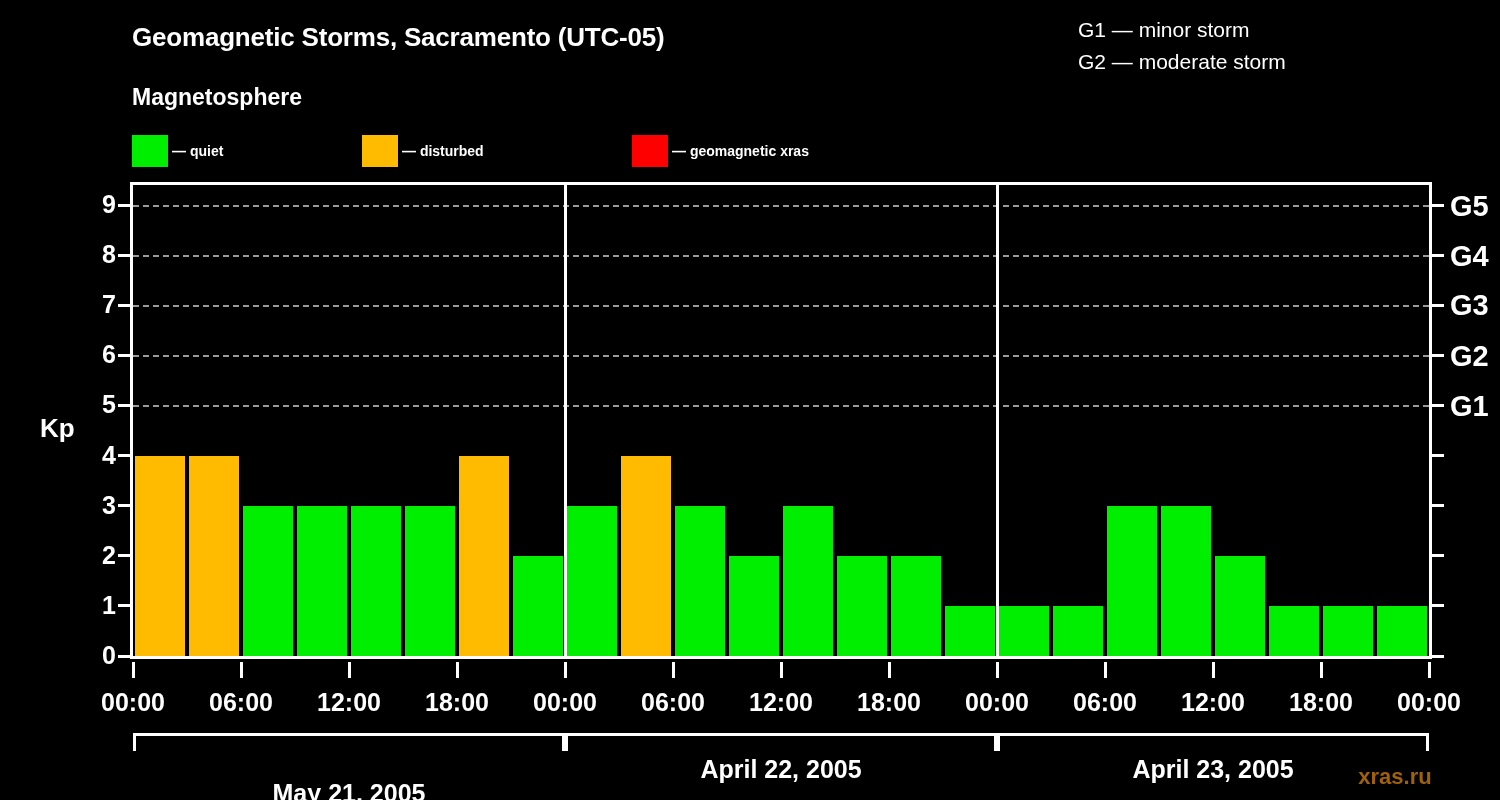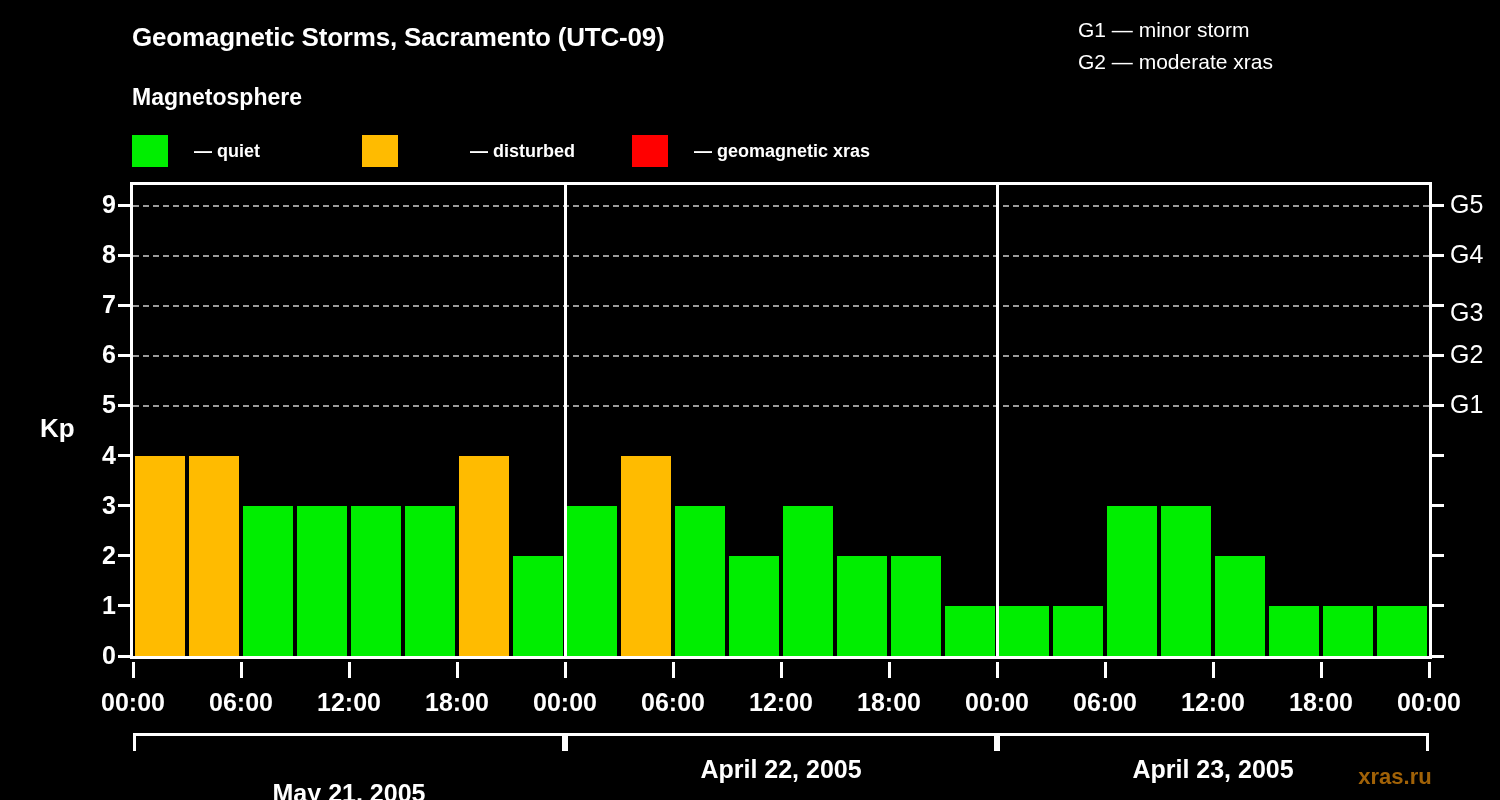--- a/index.html
+++ b/index.html
@@ -50,22 +50,22 @@
     display: flex;
     align-items: center;
     white-space: nowrap;
   }
   .legend-swatch {
     width: 36px;
     height: 32px;
     display: inline-block;
   }
   .legend-text {
-    margin-left: 26px;
-    font-size: 18px;
+    margin-left: 4px;
+    font-size: 14px;
     font-weight: bold;
   }
 
   
   #g-legend {
     position: absolute;
     left: 1078px;
     top: 14px;
     font-size: 21px;
     font-weight: normal;
@@ -137,22 +137,22 @@
     right: 1384px;
     width: 40px;
     text-align: right;
     font-size: 25px;
     font-weight: bold;
     line-height: 1;
   }
   .glabel {
     position: absolute;
     left: 1450px;
-    font-size: 25px;
-    font-weight: normal;
+    font-size: 29px;
+    font-weight: bold;
     line-height: 1;
     white-space: nowrap;
   }
   #kp-axis-label {
     position: absolute;
     left: 40px;
     top: 413px;
     font-size: 26px;
     font-weight: bold;
   }
@@ -200,41 +200,41 @@
     top: 764px;
     font-size: 22px;
     font-weight: bold;
     color: #a16207;
     transform: translateX(-50%);
   }
 </style>
 </head>
 <body>
 
-<div id="chart-title">Geomagnetic Storms, Sacramento (UTC-09)</div>
+<div id="chart-title">Geomagnetic Storms, Sacramento (UTC-05)</div>
 <div id="magnetosphere-label">Magnetosphere</div>
 
 <div id="color-legend">
     <div class="legend-entry" style="left: 0px;">
       <span class="legend-swatch" style="background: rgb(0, 238, 0);"></span>
       <span class="legend-text">— quiet</span>
     </div>
-    <div class="legend-entry" style="left: 230px; gap: 46px;">
+    <div class="legend-entry" style="left: 230px;">
       <span class="legend-swatch" style="background: rgb(255, 187, 0);"></span>
       <span class="legend-text">— disturbed</span>
     </div>
     <div class="legend-entry" style="left: 500px;">
       <span class="legend-swatch" style="background: rgb(255, 0, 0);"></span>
       <span class="legend-text">— geomagnetic xras</span>
     </div>
   </div>
 
 <div id="g-legend">
     <div class="g-row">G1 — minor storm</div>
-    <div class="g-row">G2 — moderate xras</div>
+    <div class="g-row">G2 — moderate storm</div>
   </div>
 
 <div id="kp-axis-label">Kp</div>
 
 <div id="plot-area">
   <div id="plot-inner">
       <div class="gridline" style="top: 220.468px;"></div>
       <div class="gridline" style="top: 170.362px;"></div>
       <div class="gridline" style="top: 120.255px;"></div>
       <div class="gridline" style="top: 70.1489px;"></div>
@@ -294,21 +294,21 @@
     <div class="tick-right" style="top: 554.287px;"></div>
     <div class="tick-right" style="top: 504.181px;"></div>
     <div class="tick-right" style="top: 454.074px;"></div>
     <div class="tick-right" style="top: 403.968px;"></div>
     <div class="tick-right" style="top: 353.862px;"></div>
     <div class="tick-right" style="top: 303.755px;"></div>
     <div class="tick-right" style="top: 253.649px;"></div>
     <div class="tick-right" style="top: 203.543px;"></div>
     <div class="glabel" style="top: 392.468px;">G1</div>
     <div class="glabel" style="top: 342.362px;">G2</div>
-    <div class="glabel" style="top: 300px;">G3</div>
+    <div class="glabel" style="top: 291px;">G3</div>
     <div class="glabel" style="top: 242.149px;">G4</div>
     <div class="glabel" style="top: 192.043px;">G5</div>
   </div>
 
 <div id="x-axis">
     <div class="xtick" style="left: 131.5px;"></div>
     <div class="xlabel" style="left: 133px;">00:00</div>
     <div class="xtick" style="left: 239.5px;"></div>
     <div class="xlabel" style="left: 241px;">06:00</div>
     <div class="xtick" style="left: 347.5px;"></div>

